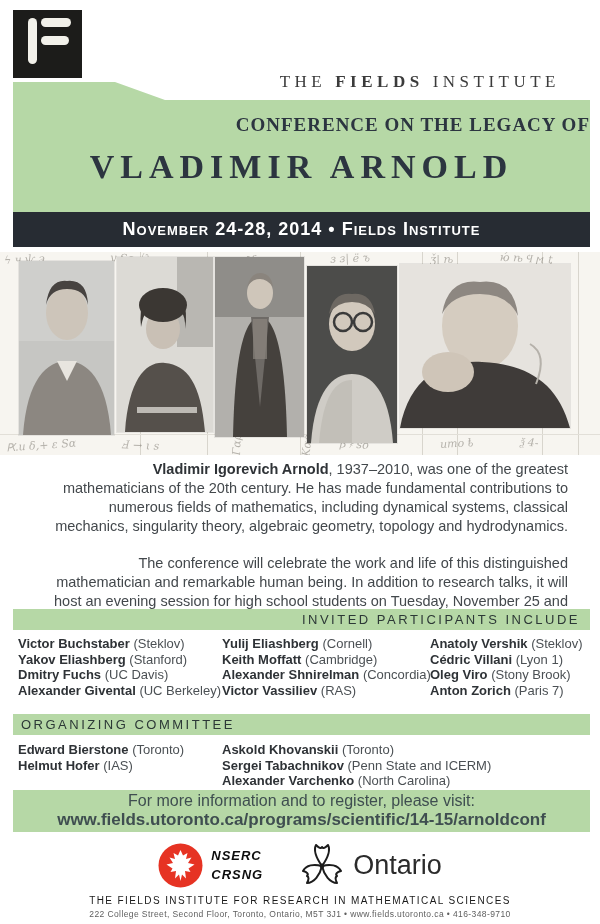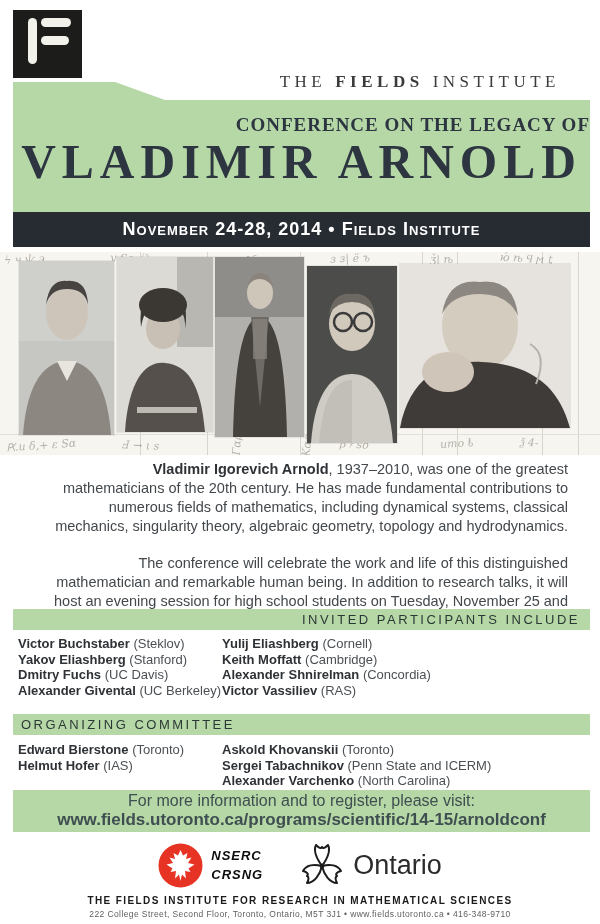--- a/index.html
+++ b/index.html
@@ -14,21 +14,21 @@
   .institute-name{position:absolute;right:40px;top:72px;font-family:"Liberation Serif",serif;
       font-size:17px;color:#3b3b3b;letter-spacing:4.5px;white-space:nowrap;}
   .institute-name .w{margin-right:9px;}
   .institute-name .mid{font-weight:bold;}
 
   
   .masthead{position:absolute;left:13px;top:82px;width:577px;height:130px;background:#b6d8a6;
       clip-path:polygon(0 0,102px 0,152px 18px,100% 18px,100% 100%,0 100%);
       text-align:center;color:#2c3540;font-family:"Liberation Serif",serif;}
   .mast-line1{position:absolute;left:0;right:0;top:32px;font-size:19px;font-weight:bold;letter-spacing:1px;text-align:right;}
-  .mast-line2{position:absolute;left:0;right:0;top:52px;font-size:48px;font-weight:bold;letter-spacing:6px;}
+  .mast-line2{position:absolute;left:0;right:0;top:66px;font-size:34px;font-weight:bold;letter-spacing:6px;}
 
   .datebar{position:absolute;left:13px;top:212px;width:577px;height:35px;background:#272c33;
       color:#fff;text-align:center;line-height:35px;font-weight:bold;font-size:18px;
       letter-spacing:1px;font-variant:small-caps;}
 
   
   .photostrip{position:absolute;left:0;top:252px;width:600px;height:203px;background:#f7f5f0;overflow:hidden;}
   .scribble{position:absolute;color:#7f7b73;opacity:.55;font-family:"DejaVu Serif",serif;
       font-style:italic;font-size:11px;white-space:nowrap;}
   .vline{position:absolute;top:0;bottom:0;width:1px;background:#d8d5cd;}
@@ -64,21 +64,21 @@
 
   
   .sponsors{position:absolute;left:0;top:840px;width:600px;height:50px;display:flex;
       align-items:center;justify-content:center;gap:36px;}
   .sponsor{display:flex;align-items:center;gap:8px;}
   .nserc-text{font-weight:bold;font-style:italic;font-size:13px;line-height:19px;
       letter-spacing:1px;color:#0d0d0d;}
   .ontario-text{font-size:27px;color:#2b2b2b;}
 
   
-  .foot1{position:absolute;left:0;top:895px;width:600px;text-align:center;font-weight:bold;
+  .foot1{position:absolute;left:0;top:895px;width:600px;text-align:center;font-weight:normal;
       font-size:10px;letter-spacing:1.4px;color:#1a1a1a;}
   .foot2{position:absolute;left:0;top:909px;width:600px;text-align:center;
       font-size:8.5px;letter-spacing:.4px;color:#5e5e5e;}
 </style>
 </head>
 <body>
 
 <div class="poster">
 
   <div class="flogo">
@@ -191,20 +191,26 @@
       <div class="person"><b>Yakov Eliashberg</b> <span>(Stanford)</span></div>
       <div class="person"><b>Dmitry Fuchs</b> <span>(UC Davis)</span></div>
       <div class="person"><b>Alexander Givental</b> <span>(UC Berkeley)</span></div>
     </div>
     <div class="col c2">
       <div class="person"><b>Yulij Eliashberg</b> <span>(Cornell)</span></div>
       <div class="person"><b>Keith Moffatt</b> <span>(Cambridge)</span></div>
       <div class="person"><b>Alexander Shnirelman</b> <span>(Concordia)</span></div>
       <div class="person"><b>Victor Vassiliev</b> <span>(RAS)</span></div>
     </div>
+    <div class="col">
+      <div class="person"><b>Anatoly Vershik</b> <span>(Steklov)</span></div>
+      <div class="person"><b>Cédric Villani</b> <span>(Lyon 1)</span></div>
+      <div class="person"><b>Oleg Viro</b> <span>(Stony Brook)</span></div>
+      <div class="person"><b>Anton Zorich</b> <span>(Paris 7)</span></div>
+    </div>
   </div>
 
   <div class="secbar left">ORGANIZING COMMITTEE</div>
   <div class="cols committee">
     <div class="col c1">
       <div class="person"><b>Edward Bierstone</b> <span>(Toronto)</span></div>
       <div class="person"><b>Helmut Hofer</b> <span>(IAS)</span></div>
     </div>
     <div class="col">
       <div class="person"><b>Askold Khovanskii</b> <span>(Toronto)</span></div>

